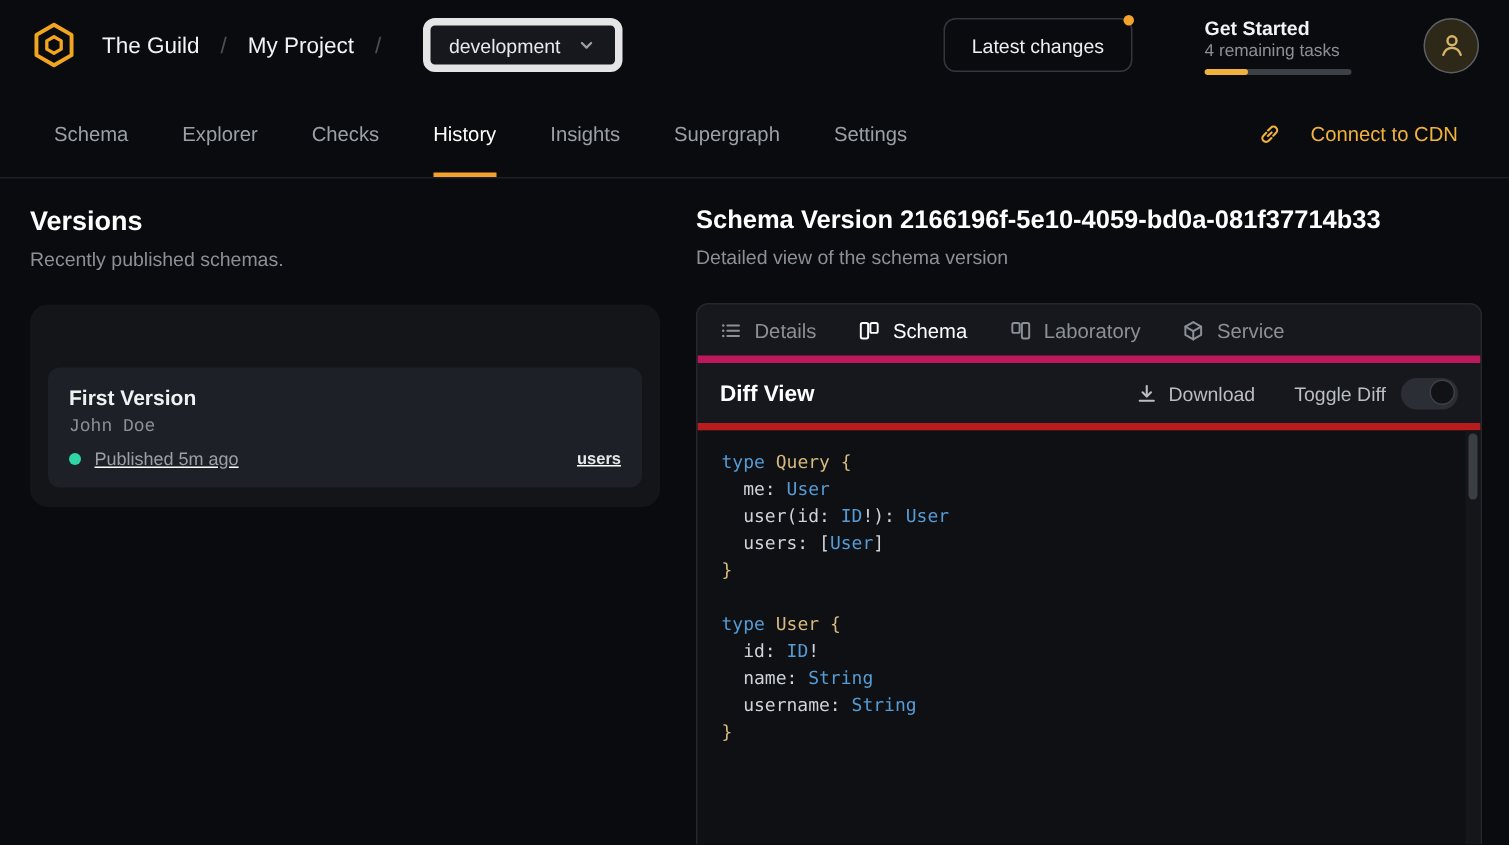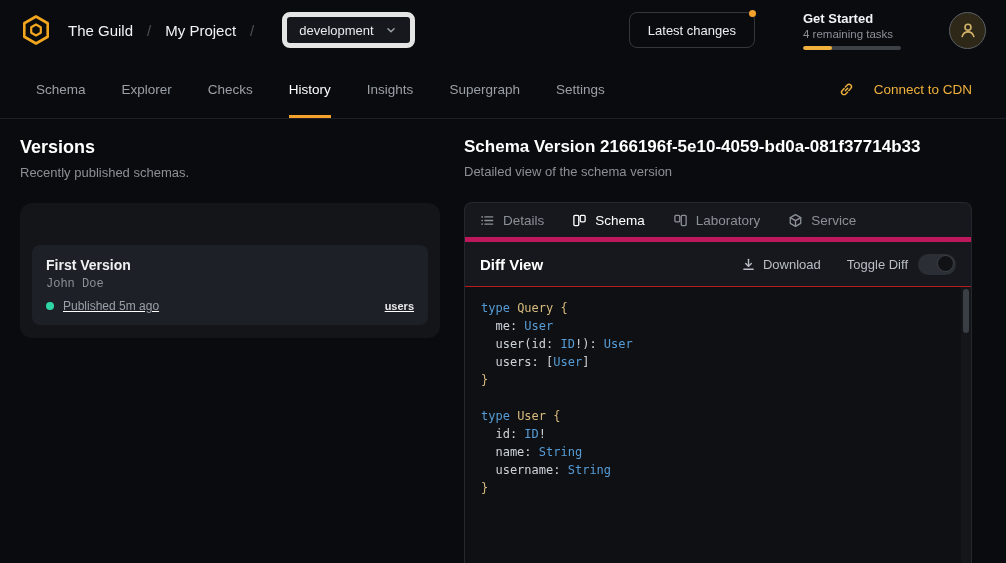--- a/index.html
+++ b/index.html
@@ -40,21 +40,21 @@
   
   .nav { height:59px; display:flex; justify-content:space-between; border-bottom:1px solid #1d2026; }
   .tabs { display:flex; padding-left:36px; gap:36px; }
   .tab { display:flex; align-items:center; font-size:13.5px; color:#9aa0a7;
     border-bottom:3px solid transparent; padding-top:3px; }
   .tab.active { color:#fff; border-bottom-color:var(--tab-underline,#f4a22c); }
   .cdn { display:flex; align-items:center; gap:20px; margin-right:34px; align-self:center;
     color:var(--accent,#f0b13d); font-size:13.5px; }
 
   
-  .main { display:flex; height:444px; padding:18px 34px 0 20px; }
+  .main { display:flex; height:444px; padding:18px 18px 0 20px; }
   .col-left { width:420px; flex:none; }
   .col-right { flex:1; margin-left:24px; display:flex; flex-direction:column; min-width:0; }
   .h-left { font-size:18px; font-weight:700; color:#fff; }
   .h-right { font-size:17px; font-weight:600; color:#fff; white-space:nowrap; }
   .sub { margin-top:7px; font-size:13px; color:#8b9097; }
 
   
   .versions-card { margin-top:23px; background:#131519; border-radius:12px; padding:42px 12px 13px; }
   .version-item { background:#1d2026; border-radius:8px; padding:12px 14px; }
   .v-name { font-size:14px; font-weight:600; color:#f0f1f3; }
@@ -65,21 +65,21 @@
   .v-badge { margin-left:auto; font-size:11px; font-weight:700; color:#e6e8eb; }
 
   
   .panel { margin-top:23px; flex:1; min-height:0; background:#16181d; border:1px solid #24272e; border-bottom:none;
     border-radius:8px 8px 0 0; overflow:hidden; display:flex; flex-direction:column; }
   .ptabs { height:39px; flex:none; display:flex; align-items:center; gap:28px; padding:0 15px;
     border-bottom:5px solid #be185d; }
   .ptab { display:flex; align-items:center; gap:8px; font-size:13.5px; color:#8b9097; }
   .ptab.active { color:#fff; }
   .diff-head { height:45px; flex:none; display:flex; align-items:center; padding:0 15px;
-    border-bottom:1px solid #b91c1c; }
+    border-bottom:5px solid #b91c1c; }
   .diff-title { font-size:15px; font-weight:700; color:#fff; }
   .diff-actions { margin-left:auto; display:flex; align-items:center; }
   .download { display:flex; align-items:center; gap:7px; color:#b9bec5; font-size:13px; }
   .toggle-label { margin-left:26px; font-size:13px; color:#b9bec5; }
   .switch { margin-left:10px; width:38px; height:21px; border-radius:11px; background:#2b2e35; position:relative; }
   .knob { position:absolute; top:1.5px; right:2px; width:17px; height:17px; border-radius:50%;
     background:#101216; border:1px solid #3c4047; }
 
   
   .code-area { flex:1; min-height:0; position:relative; background:#0e1013; overflow:hidden; }

